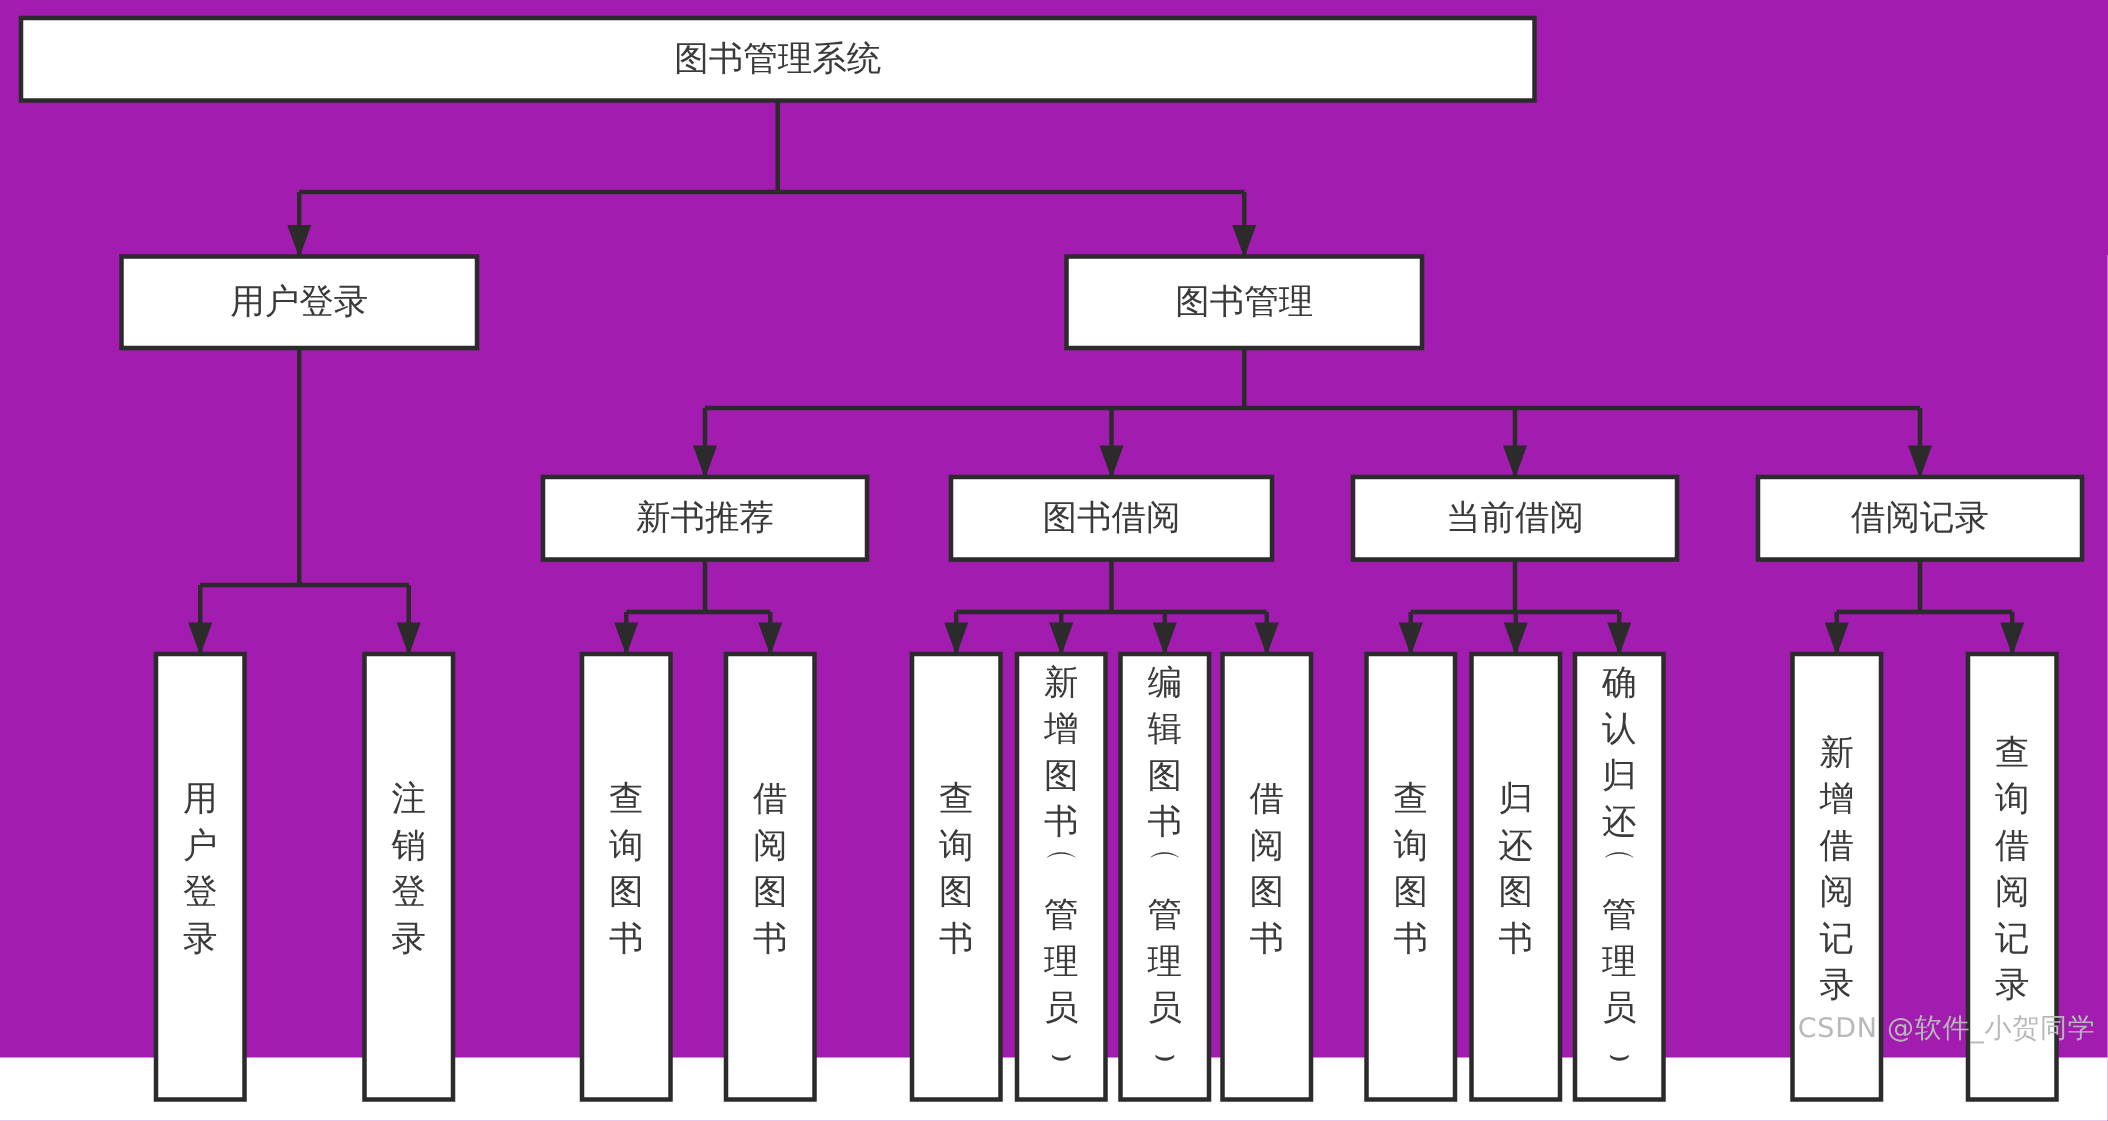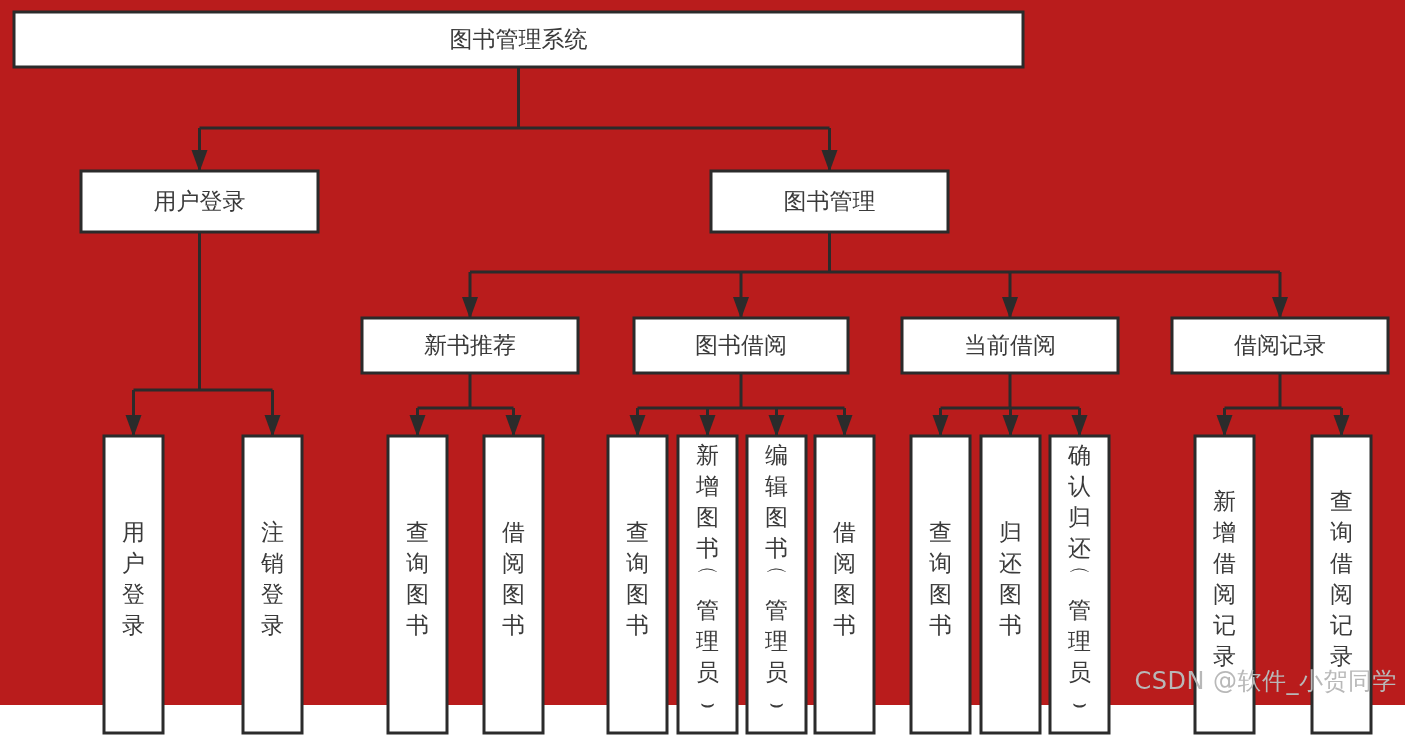--- a/index.html
+++ b/index.html
@@ -10,21 +10,21 @@
   body {
     width: 1405px;
     height: 747px;
     font-family: "DejaVu Sans", "Liberation Sans", sans-serif;
     overflow: hidden;
   }
   #diagram-root {
     position: relative;
     width: 1405px;
     height: 705px;
-    background: #b91c1c;
+    background: #a21caf;
     text-decoration: underline;
   }
   svg#tree-svg {
     position: absolute;
     left: 0;
     top: 0;
     width: 1405px;
     height: 747px;
   }
   .node-box {
@@ -53,21 +53,21 @@
     fill: #3a3a3a;
     font-family: "DejaVu Sans", "Liberation Sans", sans-serif;
     font-size: 23px;
     text-anchor: middle;
   }
   .watermark {
     position: absolute;
     right: 8px;
     bottom: 8px;
     font-family: "DejaVu Sans", "Liberation Sans", sans-serif;
-    font-size: 24px;
+    font-size: 18px;
     color: #b8b8b8;
     letter-spacing: 0.5px;
     white-space: nowrap;
     pointer-events: none;
   }
 </style>
 </head>
 <body>
 
 <div id="diagram-root">

